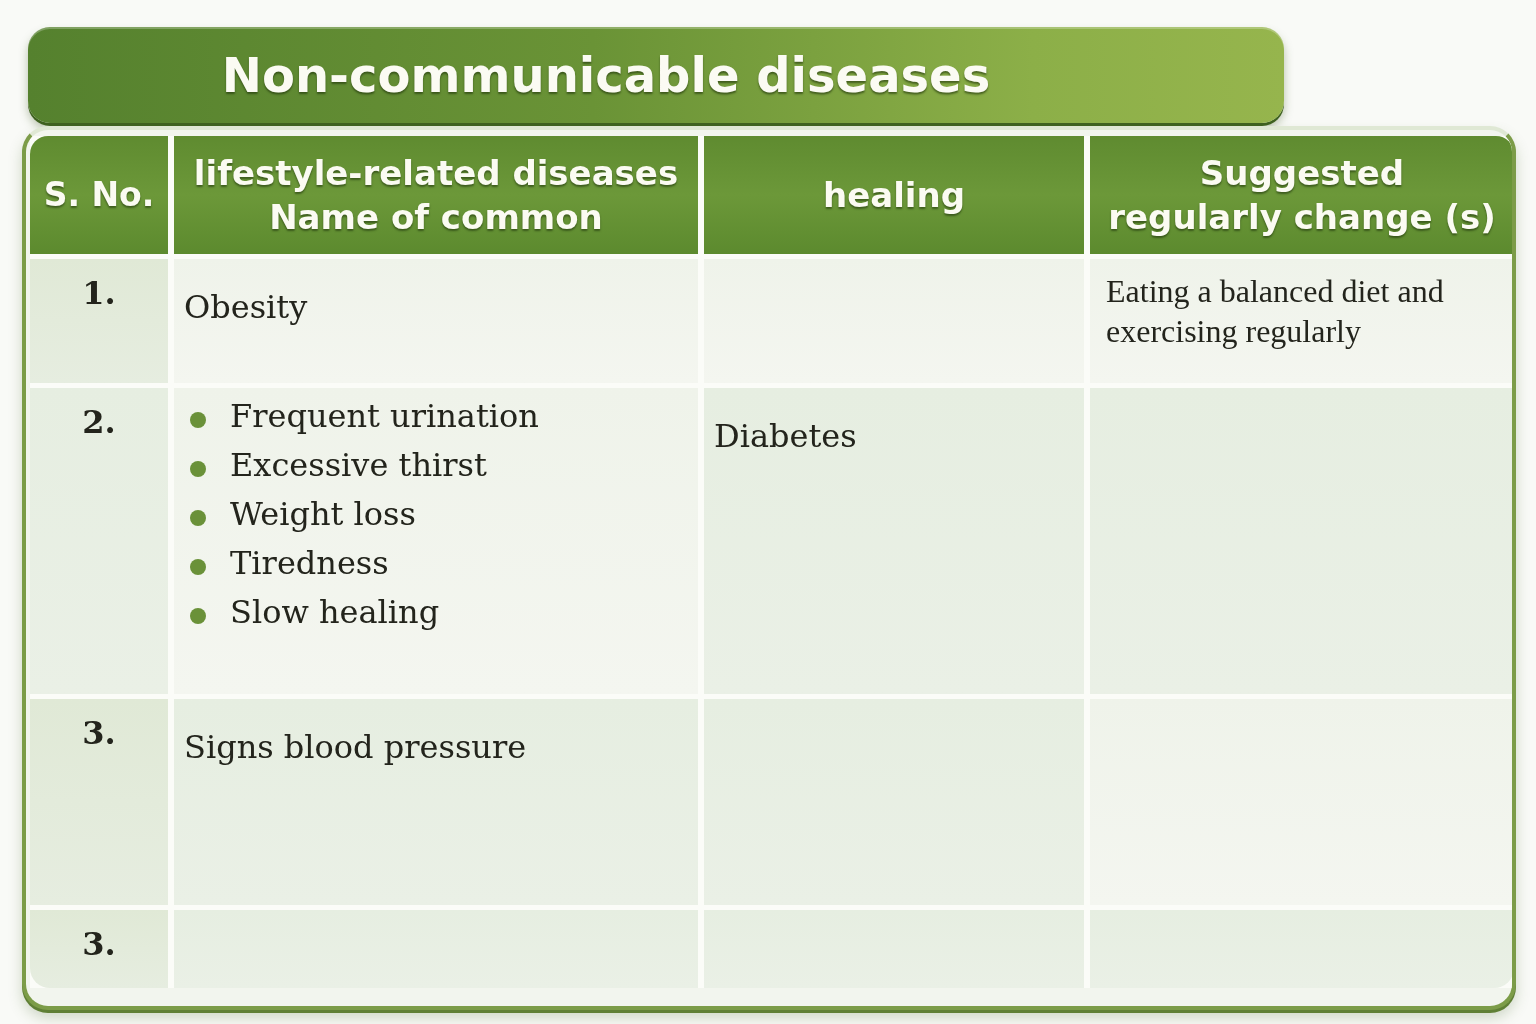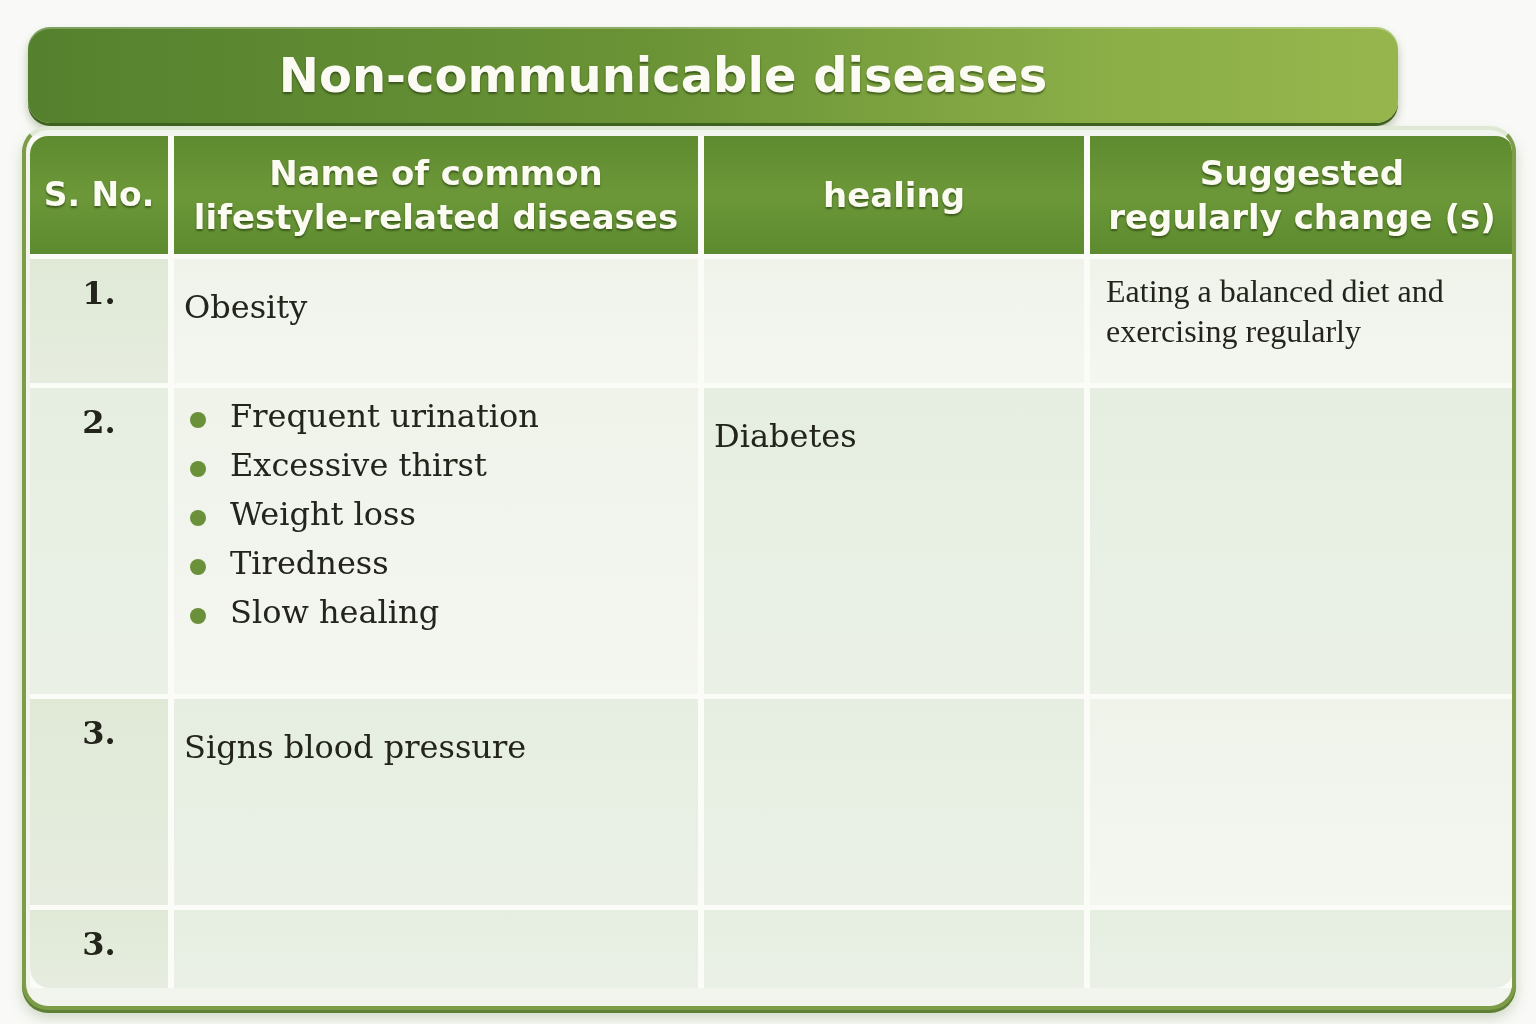--- a/index.html
+++ b/index.html
@@ -5,21 +5,21 @@
     html, body {
       margin: 0; padding: 0;
       width: 1536px; height: 1024px;
       background: #f9faf7;
       overflow: hidden;
     }
     .page { position: relative; width: 1536px; height: 1024px; }
 
     .title-banner {
       position: absolute;
-      left: 28px; top: 27px; width: 1370px; height: 96px;
+      left: 28px; top: 27px; width: 1256px; height: 96px;
       border-radius: 22px;
       background: linear-gradient(90deg, #55812e 0%, #6a9336 45%, #8caf48 80%, #96b54d 100%);
       box-shadow: 0 3px 0 #3f6220, 0 6px 10px rgba(60,90,30,0.35), inset 0 2px 0 rgba(255,255,255,0.25);
       display: flex; align-items: center; justify-content: center;
     }
     .title-text {
       font-family: "DejaVu Sans", sans-serif;
       font-weight: bold;
       font-size: 48px;
       color: #fbfbf3;
@@ -109,22 +109,22 @@
   </div>
 
   <div class="table-card">
     <div class="grid">
 
       <div class="hcell first">
         <span>S. No.</span>
       </div>
       <div class="hcell">
         <div>
+          <div>lifestyle-related diseases</div>
           <div>Name of common</div>
-          <div>lifestyle-related diseases</div>
         </div>
       </div>
       <div class="hcell">
         <div>
           <div>healing</div>
         </div>
       </div>
       <div class="hcell last">
         <div>
           <div>Suggested</div>

